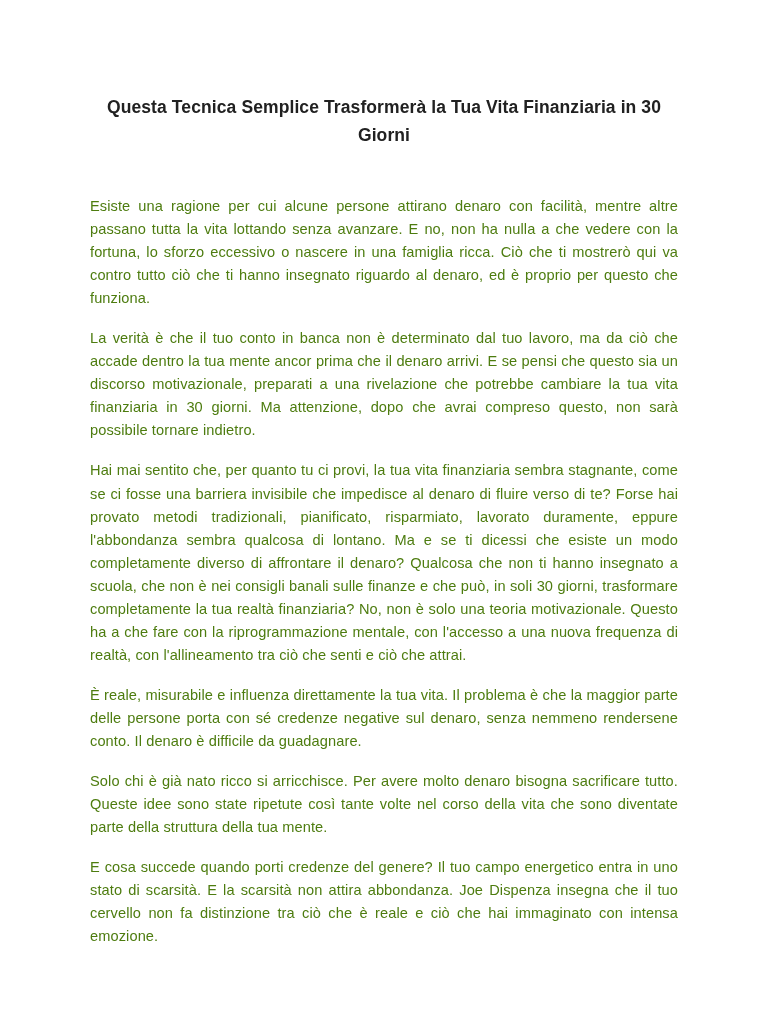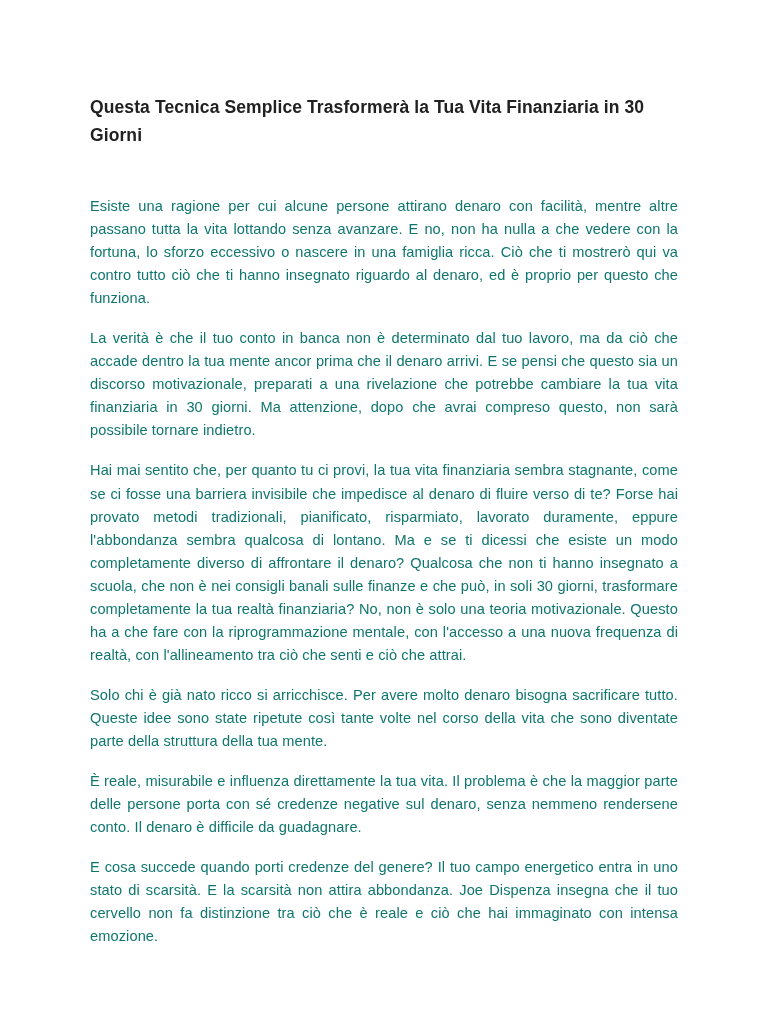--- a/index.html
+++ b/index.html
@@ -20,39 +20,40 @@
     padding: 93px 90px 40px 90px;
     background: #ffffff;
   }
   .doc-title {
     margin: 0 0 46px 0;
     font-size: 17.5px;
     font-weight: 700;
     line-height: 1.6;
     color: #212121;
     letter-spacing: 0.1px;
+    text-align: center;
   }
   .doc-body p {
     margin: 0 0 17px 0;
     font-size: 14.6px;
     line-height: 1.58;
-    color: #0f766e;
+    color: #4d7c0f;
     text-align: justify;
     letter-spacing: 0.1px;
   }
   .doc-body p:last-child {
     margin-bottom: 0;
   }
 </style>
 </head>
 <body>
 
 <div class="page">
   <h1 class="doc-title">Questa Tecnica Semplice Trasformerà la Tua Vita Finanziaria in 30 Giorni</h1>
   <div class="doc-body" id="document-body">
       <p>Esiste una ragione per cui alcune persone attirano denaro con facilità, mentre altre passano tutta la vita lottando senza avanzare. E no, non ha nulla a che vedere con la fortuna, lo sforzo eccessivo o nascere in una famiglia ricca. Ciò che ti mostrerò qui va contro tutto ciò che ti hanno insegnato riguardo al denaro, ed è proprio per questo che funziona.</p>
       <p>La verità è che il tuo conto in banca non è determinato dal tuo lavoro, ma da ciò che accade dentro la tua mente ancor prima che il denaro arrivi. E se pensi che questo sia un discorso motivazionale, preparati a una rivelazione che potrebbe cambiare la tua vita finanziaria in 30 giorni. Ma attenzione, dopo che avrai compreso questo, non sarà possibile tornare indietro.</p>
       <p>Hai mai sentito che, per quanto tu ci provi, la tua vita finanziaria sembra stagnante, come se ci fosse una barriera invisibile che impedisce al denaro di fluire verso di te? Forse hai provato metodi tradizionali, pianificato, risparmiato, lavorato duramente, eppure l'abbondanza sembra qualcosa di lontano. Ma e se ti dicessi che esiste un modo completamente diverso di affrontare il denaro? Qualcosa che non ti hanno insegnato a scuola, che non è nei consigli banali sulle finanze e che può, in soli 30 giorni, trasformare completamente la tua realtà finanziaria? No, non è solo una teoria motivazionale. Questo ha a che fare con la riprogrammazione mentale, con l'accesso a una nuova frequenza di realtà, con l'allineamento tra ciò che senti e ciò che attrai.</p>
+      <p>È reale, misurabile e influenza direttamente la tua vita. Il problema è che la maggior parte delle persone porta con sé credenze negative sul denaro, senza nemmeno rendersene conto. Il denaro è difficile da guadagnare.</p>
       <p>Solo chi è già nato ricco si arricchisce. Per avere molto denaro bisogna sacrificare tutto. Queste idee sono state ripetute così tante volte nel corso della vita che sono diventate parte della struttura della tua mente.</p>
-      <p>È reale, misurabile e influenza direttamente la tua vita. Il problema è che la maggior parte delle persone porta con sé credenze negative sul denaro, senza nemmeno rendersene conto. Il denaro è difficile da guadagnare.</p>
       <p>E cosa succede quando porti credenze del genere? Il tuo campo energetico entra in uno stato di scarsità. E la scarsità non attira abbondanza. Joe Dispenza insegna che il tuo cervello non fa distinzione tra ciò che è reale e ciò che hai immaginato con intensa emozione.</p>
     </div>
 </div>
 
 </body></html>

